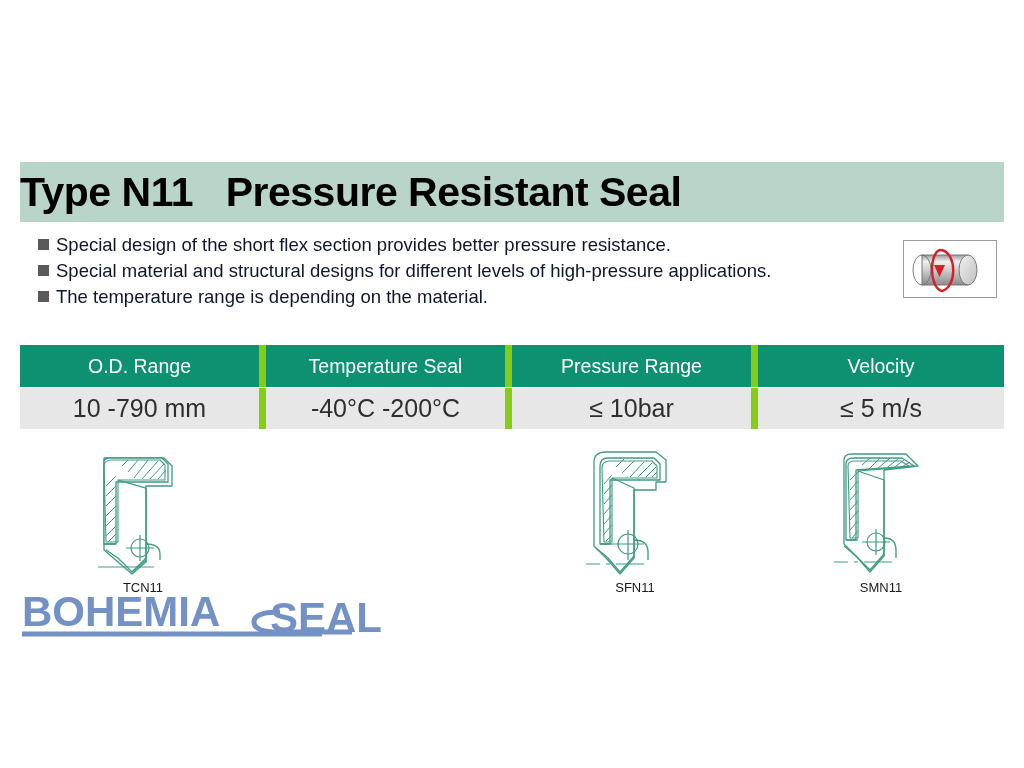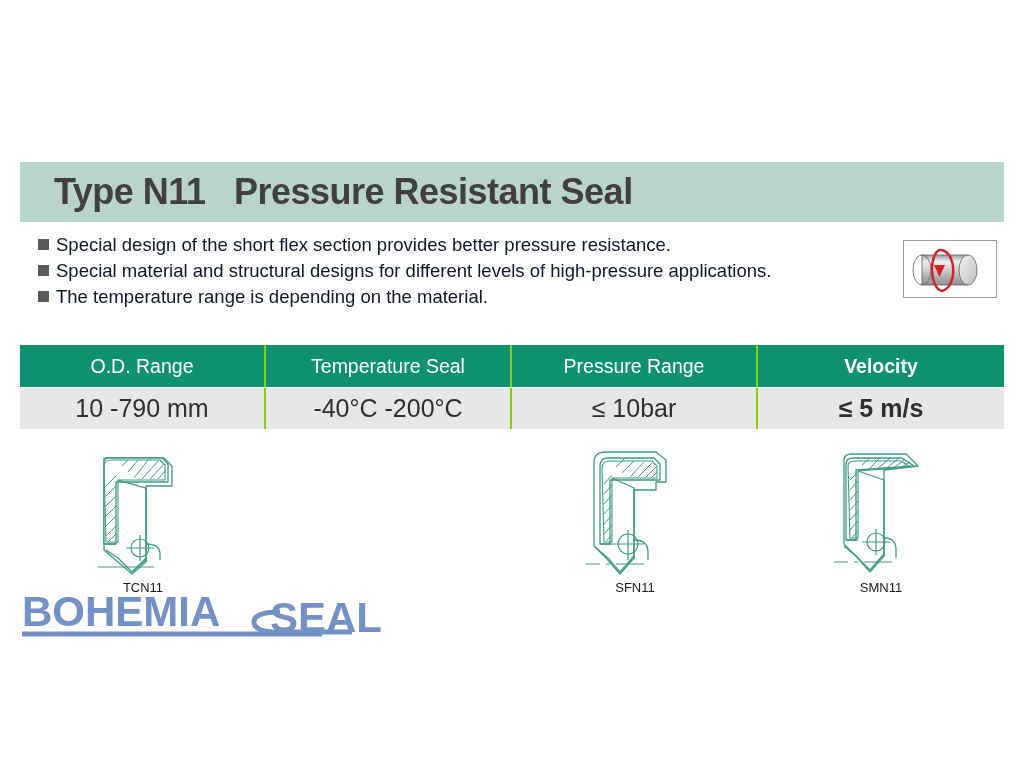--- a/index.html
+++ b/index.html
@@ -20,25 +20,24 @@
     position: absolute;
     left: 20px;
     top: 162px;
     width: 984px;
     height: 60px;
     background: #b9d5c9;
     display: flex;
     align-items: center;
   }
   .title-text {
-    font-size: 36px;
+    font-size: 41px;
     font-weight: bold;
-    color: #404040;
+    color: #000000;
     letter-spacing: -0.5px;
-    padding-left: 34px;
     white-space: pre;
   }
 
   
   .bullets {
     position: absolute;
     left: 38px;
     top: 232px;
     width: 840px;
   }
@@ -96,24 +95,24 @@
     background: #e7e7e7;
     color: #2e2e2e;
     height: 41px;
     font-size: 25px;
   }
   .cell {
     display: flex;
     align-items: center;
     justify-content: center;
     box-sizing: border-box;
-    border-right: 2px solid #84cc16;
+    border-right: 7px solid #84cc16;
     text-align: center;
   }
-  .cell:last-child { border-right: none; font-weight: bold; }
+  .cell:last-child { border-right: none; }
   .col-0 { width: 25.0%; }
   .col-1 { width: 25.0%; }
   .col-2 { width: 25.0%; }
   .col-3 { width: 25.0%; }
   .row-gap { height: 1px; background: #ffffff; }
 
   
   .seals {
     position: absolute;
     left: 20px;

